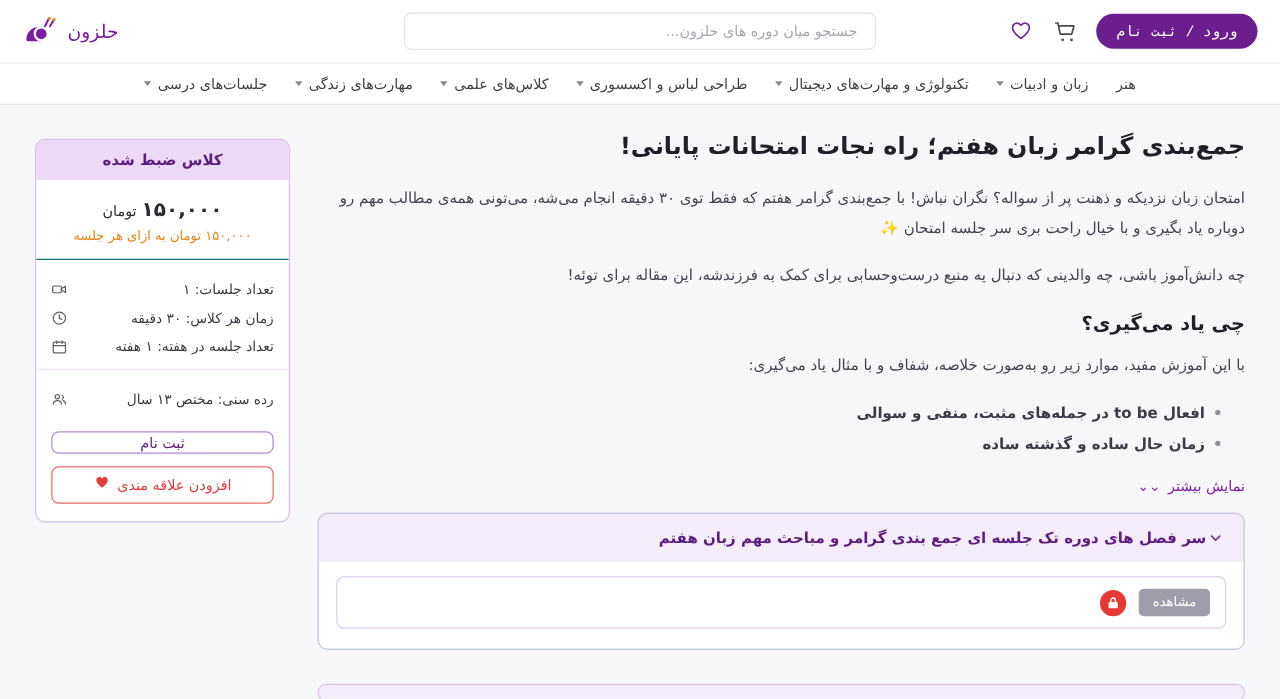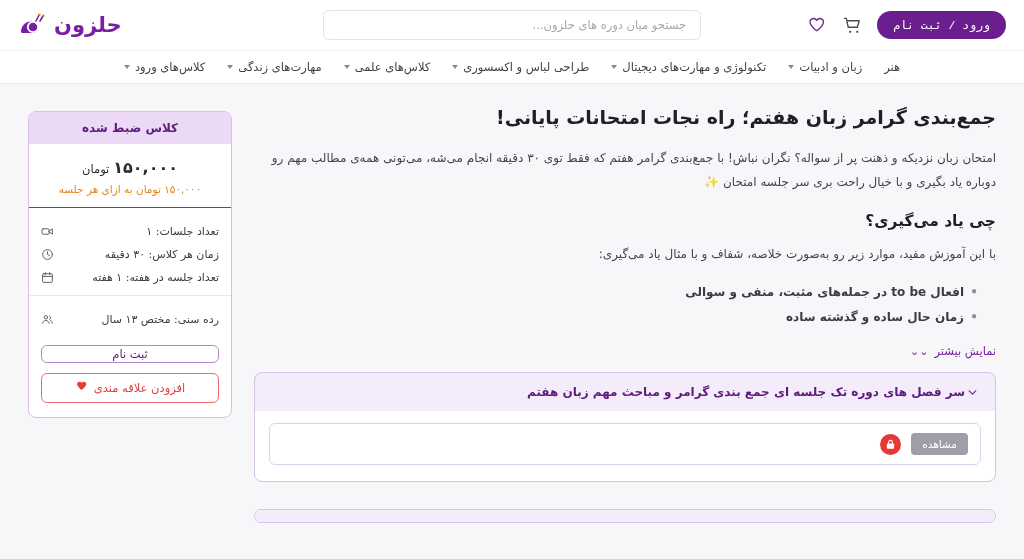--- a/index.html
+++ b/index.html
@@ -22,22 +22,22 @@
     padding: 0 18px;
   }
   .logo {
     display: flex;
     align-items: center;
     gap: 6px;
     margin-right: auto;
   }
   .logo-text {
     color: #7b1fa2;
-    font-size: 21px;
-    font-weight: bold;
+    font-size: 15px;
+    font-weight: normal;
     letter-spacing: -0.5px;
   }
   .logo-mark {
     width: 30px; height: 26px;
     position: relative;
   }
   .logo-mark svg { display: block; }
 
   .search-wrap {
     position: absolute;
@@ -406,30 +406,31 @@
   </div>
   <div class="nav-item">
     <span>کلاس‌های علمی</span>
     <span class="caret"></span>
   </div>
   <div class="nav-item">
     <span>مهارت‌های زندگی</span>
     <span class="caret"></span>
   </div>
   <div class="nav-item">
-    <span>کلاس‌های ورود</span>
+    <span>جلسات‌های درسی</span>
     <span class="caret"></span>
   </div>
 </div>
 
 <div class="page">
 
   <div class="content">
     <h1 class="title">جمع‌بندی گرامر زبان هفتم؛ راه نجات امتحانات پایانی!</h1>
     <p class="para">امتحان زبان نزدیکه و ذهنت پر از سواله؟ نگران نباش! با جمع‌بندی گرامر هفتم که فقط توی ۳۰ دقیقه انجام می‌شه، می‌تونی همه‌ی مطالب مهم رو دوباره یاد بگیری و با خیال راحت بری سر جلسه امتحان ✨</p>
+    <p class="para">چه دانش‌آموز باشی، چه والدینی که دنبال یه منبع درست‌وحسابی برای کمک به فرزندشه، این مقاله برای توئه!</p>
 
     <h2 class="sub">چی یاد می‌گیری؟</h2>
     <p class="para">با این آموزش مفید، موارد زیر رو به‌صورت خلاصه، شفاف و با مثال یاد می‌گیری:</p>
 
     <ul class="bullets">
       <li>افعال to be در جمله‌های مثبت، منفی و سوالی</li>
       <li>زمان حال ساده و گذشته ساده</li>
     </ul>
 
     <div class="more-link">

